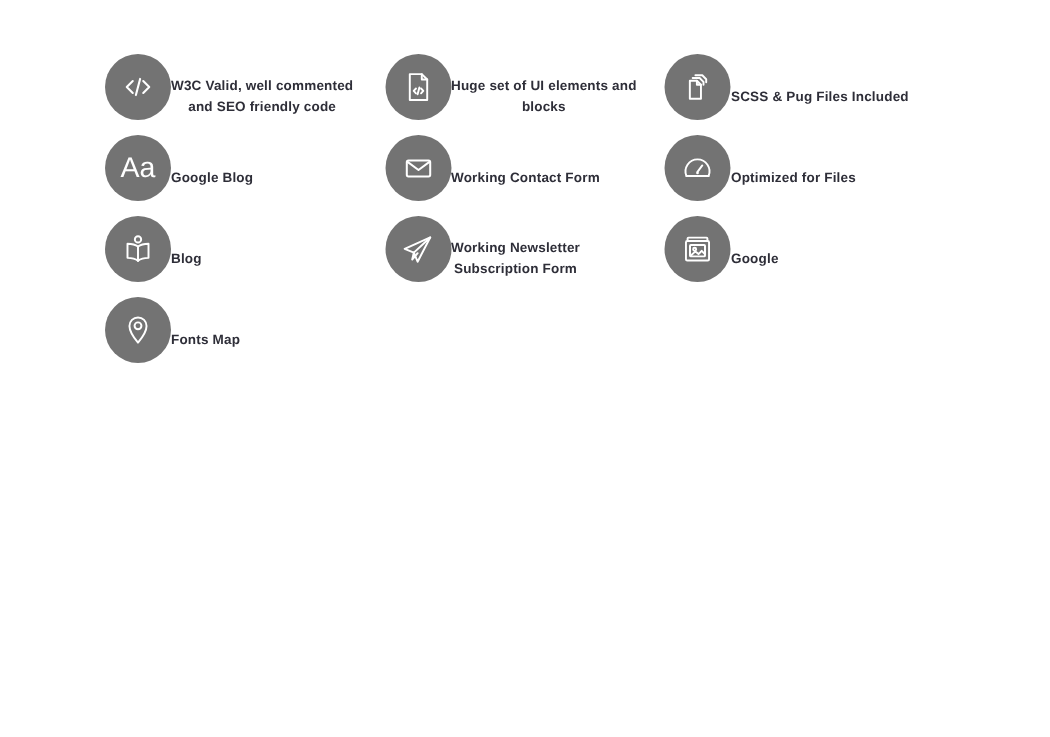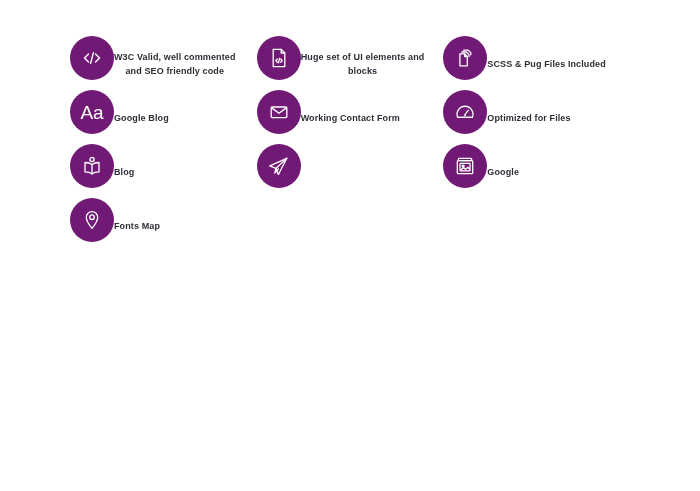--- a/index.html
+++ b/index.html
@@ -30,21 +30,21 @@
     display: flex;
     flex-direction: row;
     align-items: center;
     padding-top: 10px;
   }
 
   .icon-circle {
     width: 44px;
     height: 44px;
     border-radius: 50%;
-    background: #701a75;
+    background: #737373;
     display: flex;
     align-items: center;
     justify-content: center;
     flex: 0 0 auto;
   }
 
   .icon-circle svg {
     display: block;
   }
 
@@ -170,20 +170,22 @@
   <div class="feature-cell">
     <div class="icon-circle">
       <span>
         <svg width="25" height="25" viewBox="0 0 25 25" fill="none" stroke="#ffffff" stroke-width="1.3" stroke-linecap="round" stroke-linejoin="round">
           <path d="M20.8 4.3L3.8 11.9l6.1 2.5 2.5 6.1z"></path>
           <path d="M20.8 4.3L9.9 14.4"></path>
           <path d="M9.9 14.4l-1.1 4.6 3.6-4.2"></path>
         </svg>
       </span>
     </div>
+    <div class="feature-label">Working Newsletter
+Subscription Form</div>
   </div>
 
   <div class="feature-cell">
     <div class="icon-circle">
       <span>
         <svg width="24" height="24" viewBox="0 0 24 24" fill="none" stroke="#ffffff" stroke-width="1.3" stroke-linecap="round" stroke-linejoin="round">
           <rect x="5.4" y="4.4" width="13.2" height="2.3" rx="0.6"></rect>
           <rect x="4.3" y="6.7" width="15.4" height="13.0" rx="0.9"></rect>
           <rect x="7.0" y="9.3" width="10.0" height="7.6" rx="0.6"></rect>
           <circle cx="10.1" cy="12.1" r="1.0"></circle>

